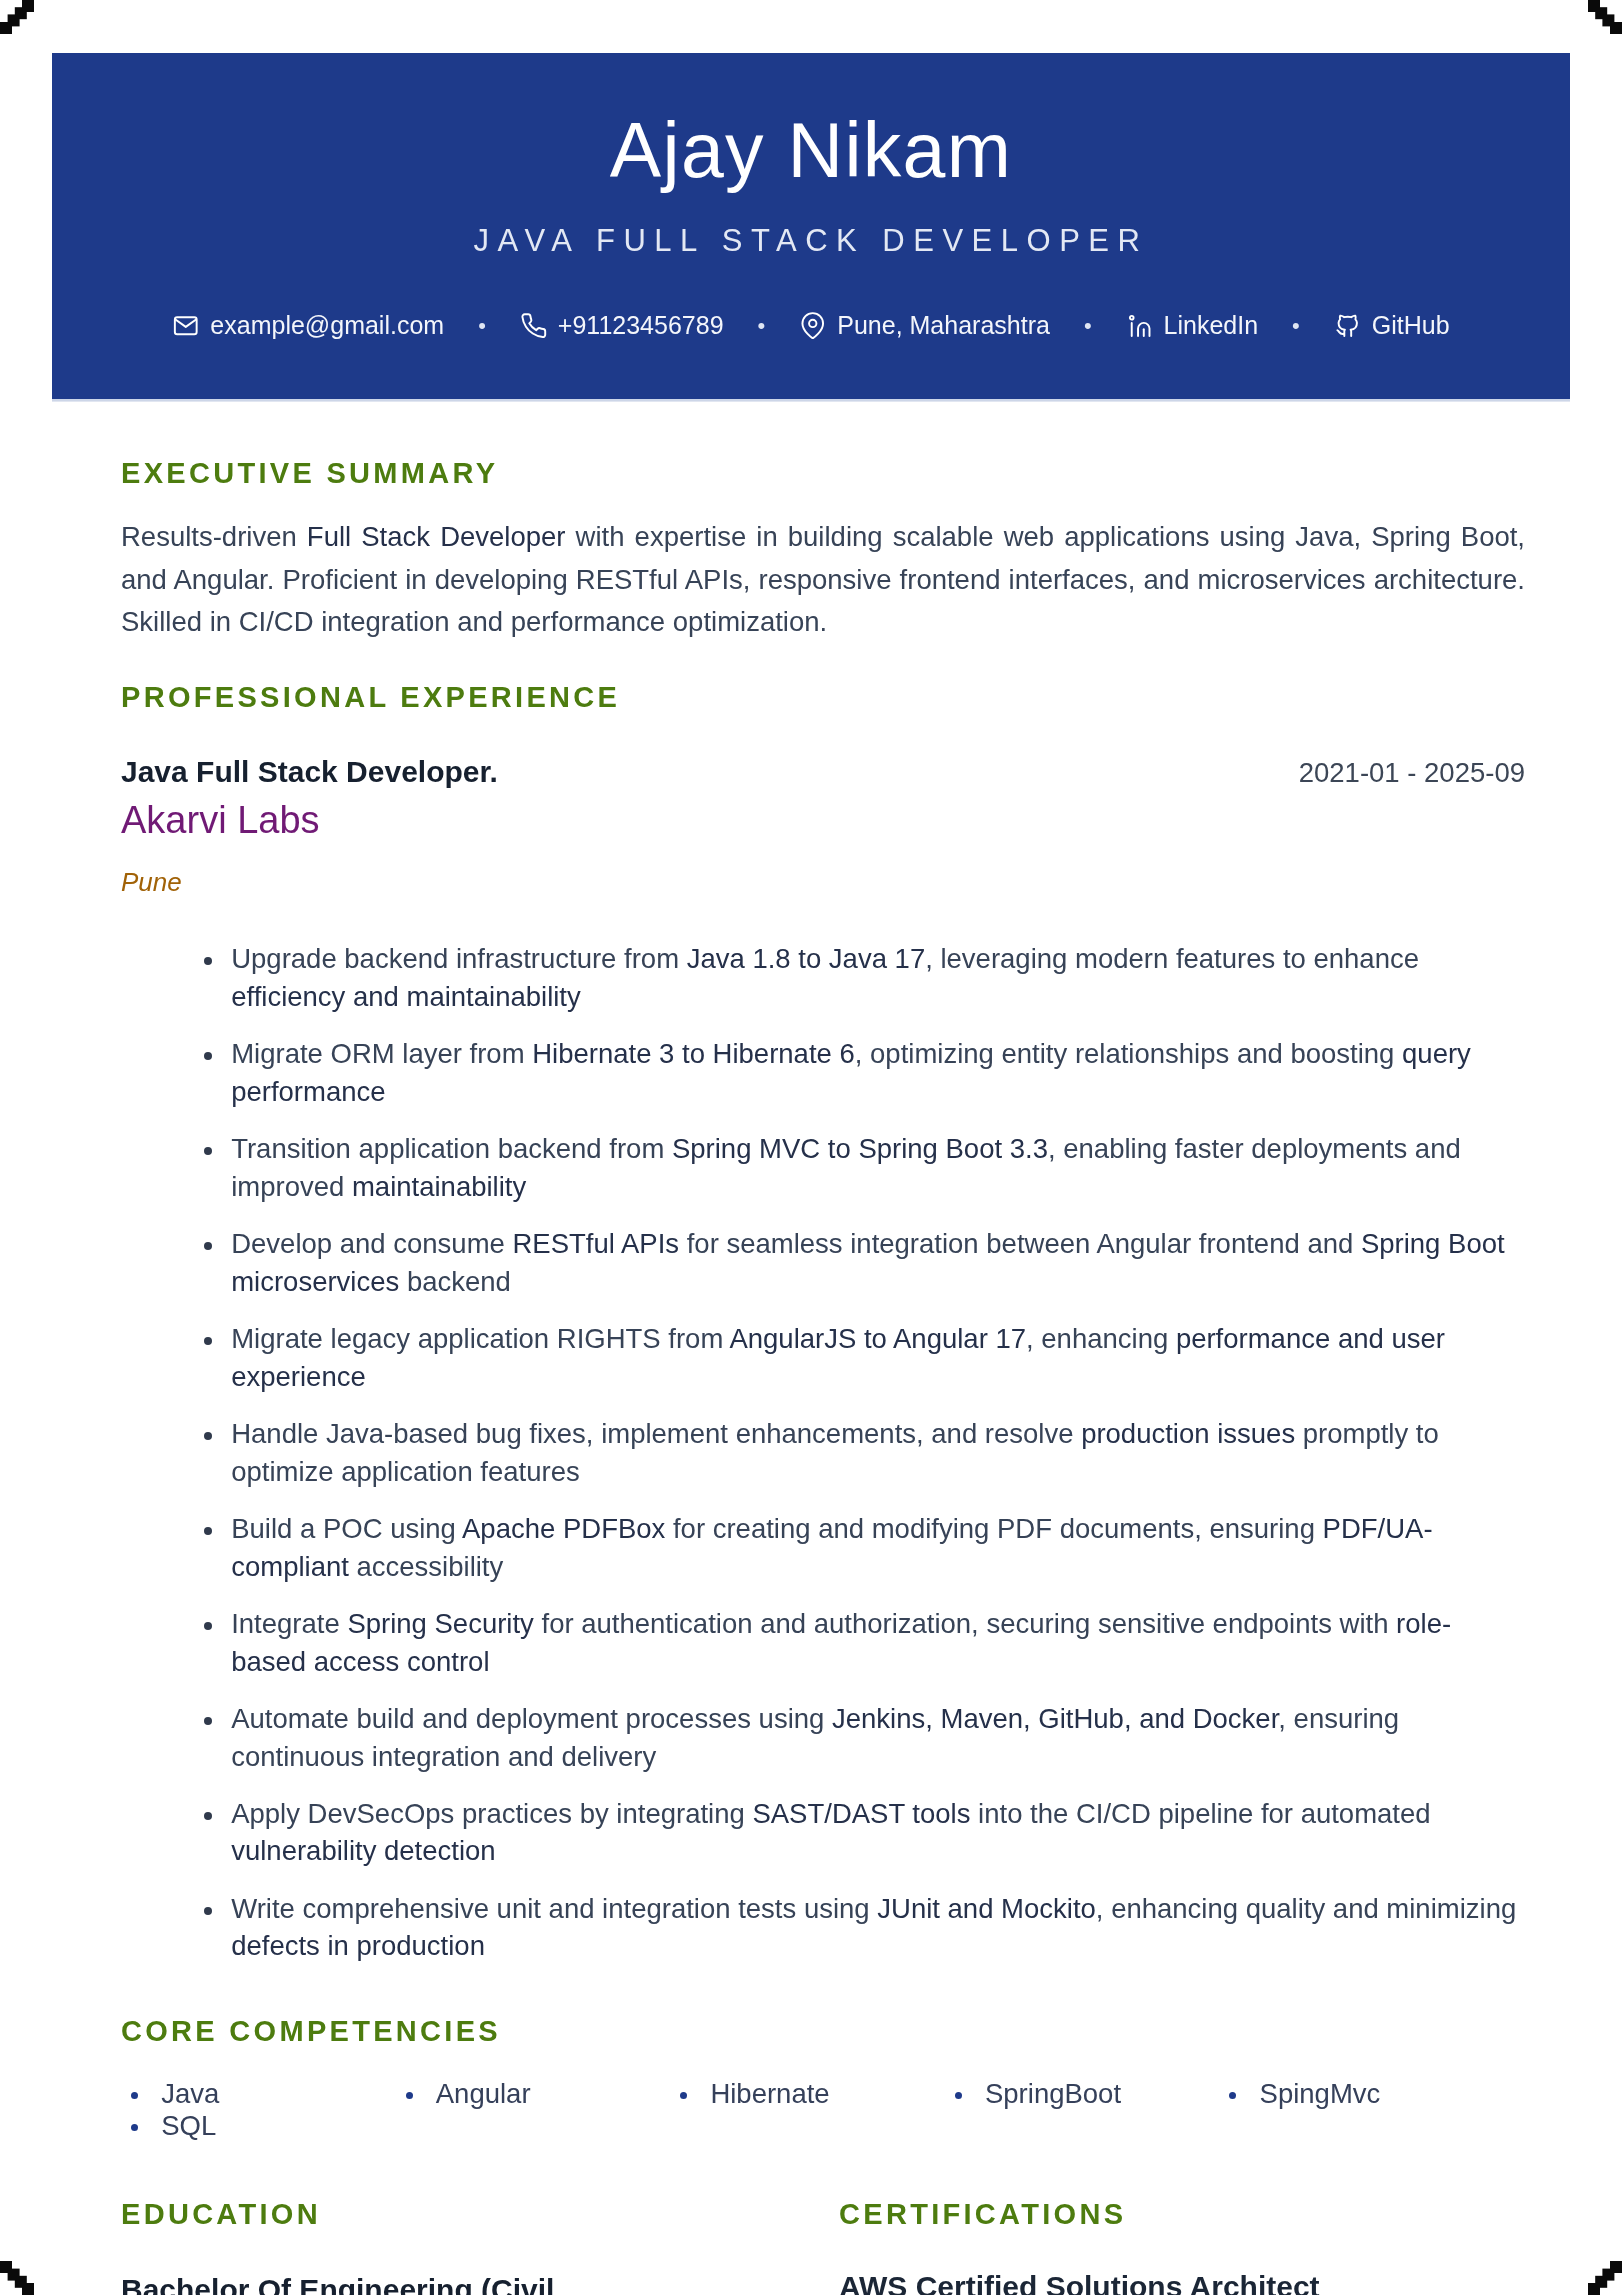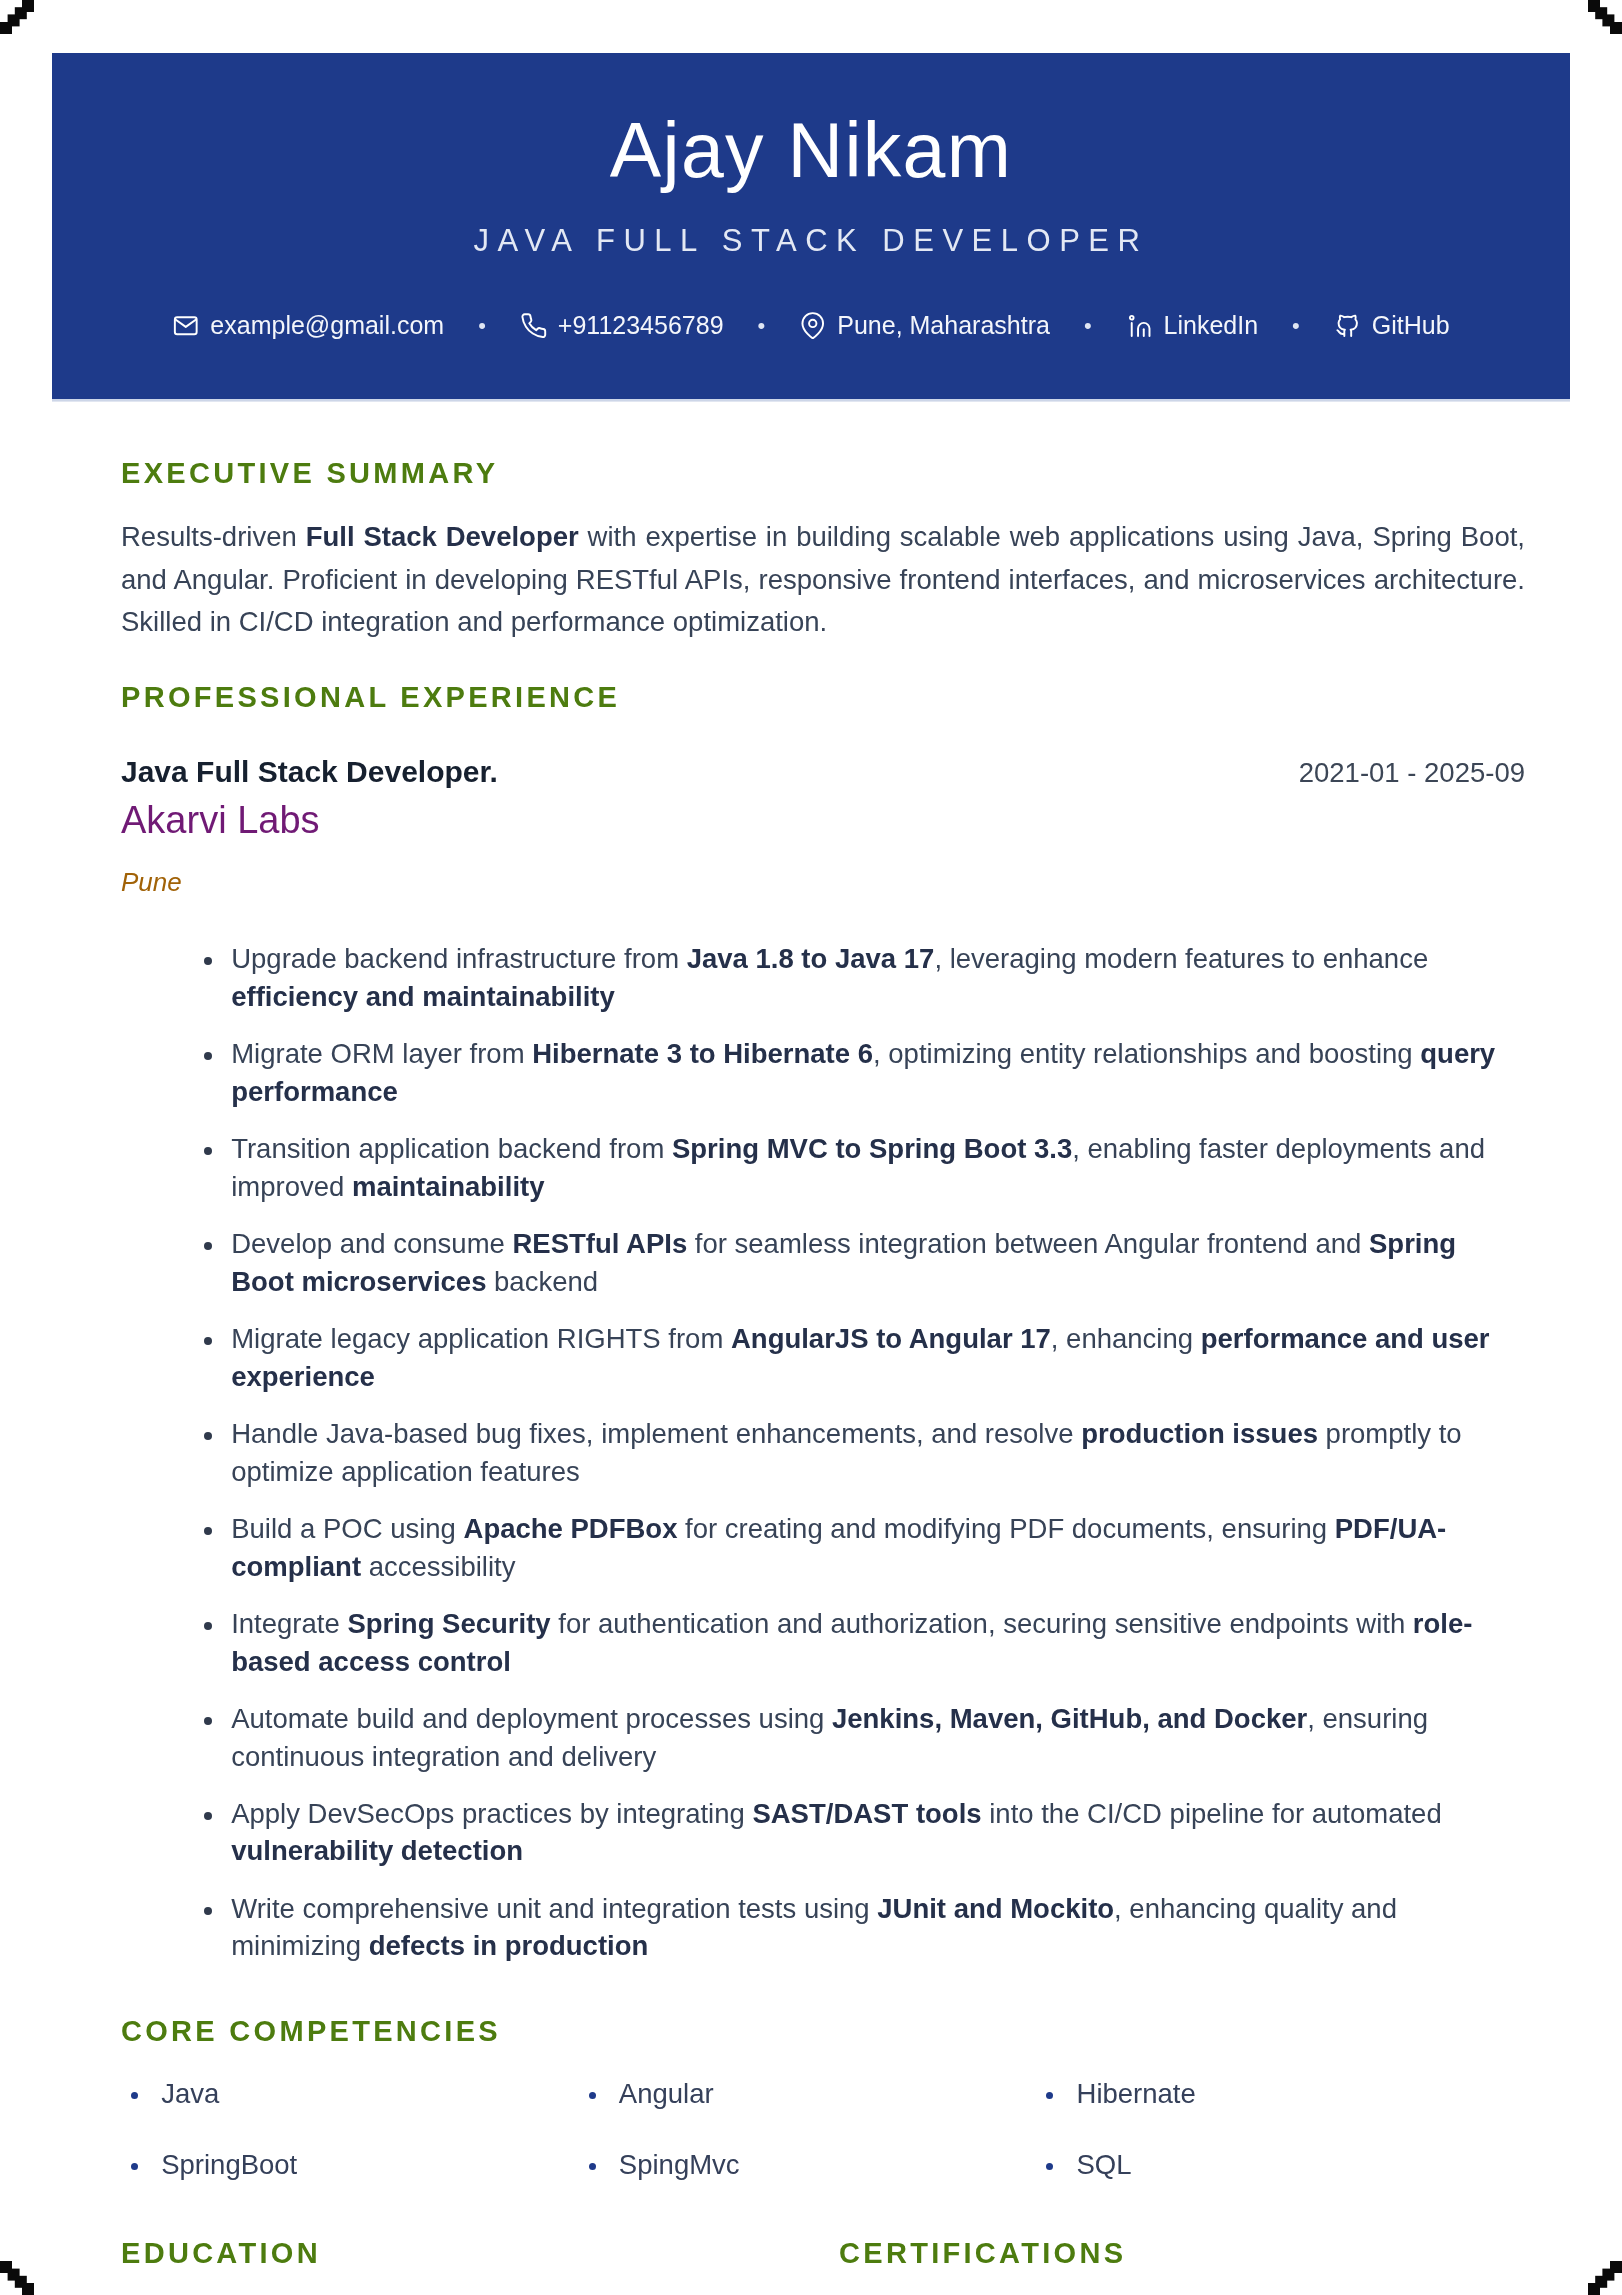--- a/index.html
+++ b/index.html
@@ -31,39 +31,39 @@
 
   
   .content { padding:0 97px 0 121px; color:#374357; }
   .sec-heading {
     color:#4d7c0f; font-size:29px; font-weight:700; letter-spacing:3.3px;
   }
   .summary-heading { margin-top:58px; }
   .summary-text {
     margin-top:26px; font-size:27.5px; line-height:1.55; text-align:justify; color:#374357;
   }
-  .b { font-weight:700; color:#24304a; color:#25304a; }
+  .b { font-weight:400; color:#24304a; color:#25304a; }
 
   .exp-heading { margin-top:37px; }
   .job-row { margin-top:41px; display:flex; justify-content:space-between; align-items:baseline; }
   .job-title { font-size:30px; font-weight:700; color:#16202f; }
   .job-dates { font-size:27.5px; color:#3c4656; }
   .job-company { margin-top:10.5px; font-size:38px; color:#701a75; }
   .job-location { margin-top:25px; font-size:26px; font-style:italic; color:#a16207; }
 
   ul.exp-bullets { margin-top:42px; padding-left:105px; list-style:disc outside; }
   ul.exp-bullets li {
     font-size:27.5px; line-height:1.37; margin-bottom:19.6px; padding-left:5.2px; color:#374357;
   }
   ul.exp-bullets li::marker { color:#303a4c; font-size:25px; }
 
   .skills-heading { margin-top:50px; }
   ul.skills-grid {
-    margin-top:30px; display:grid; grid-template-columns:repeat(3,1fr);
-    row-gap:39px; padding-left:31px; list-style:disc outside;
+    margin-top:30px; display:grid; grid-template-columns:repeat(5,1fr);
+    padding-left:31px; list-style:disc outside;
   }
   ul.skills-grid li { font-size:27.5px; color:#35405a; padding-left:9.2px; }
   ul.skills-grid li::marker { color:#1e3a8a; font-size:23.6px; }
 
   .bottom-grid { margin-top:56px; display:grid; grid-template-columns:718px 1fr; }
   .edu-degree { margin-top:39px; font-size:30px; font-weight:700; color:#16202f; line-height:1.3; max-width:543px; }
   .cert-block-1 { margin-top:39px; }
   .cert-name { font-size:30px; font-weight:600; color:#1b2636; }
 </style>
 </head>

